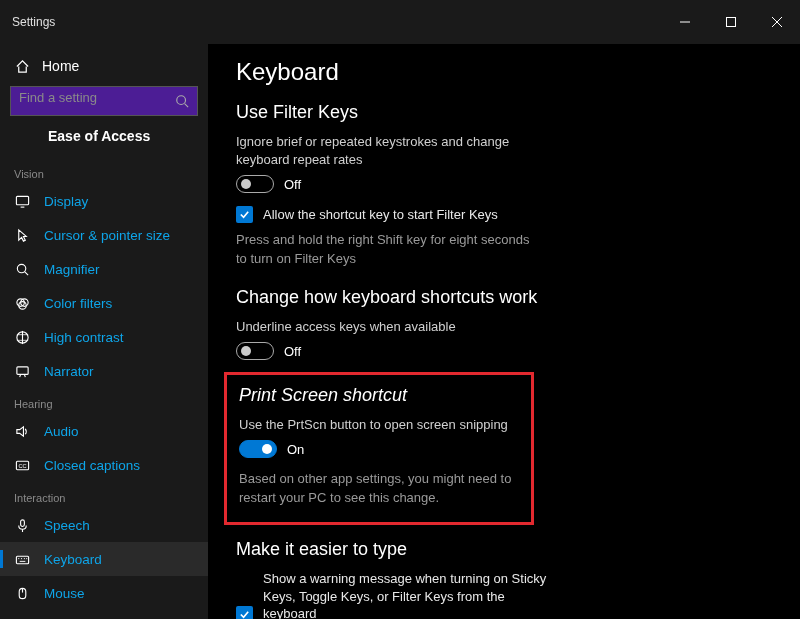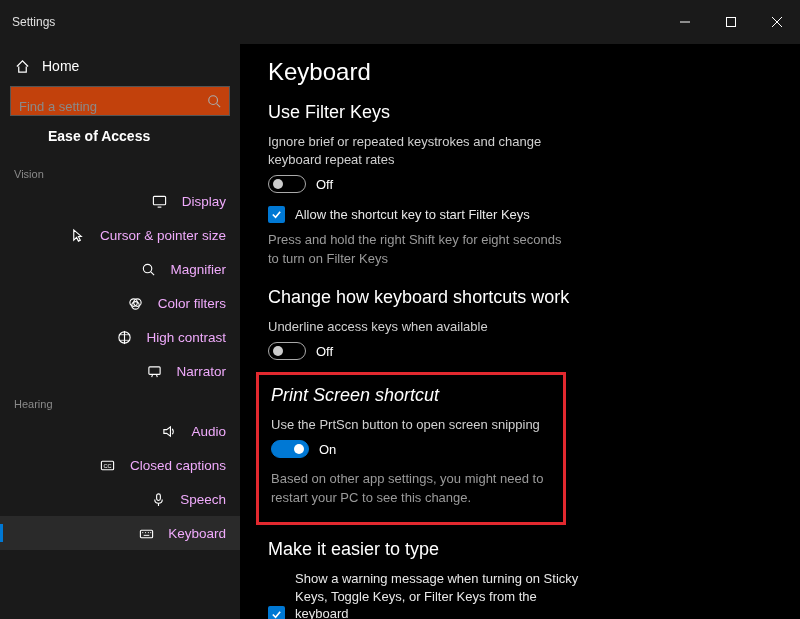--- a/index.html
+++ b/index.html
@@ -18,58 +18,57 @@
   }
   .titlebar-spacer { flex: 1; }
   .win-controls { display: flex; }
   .win-btn {
     width: 46px; height: 30px; display: flex;
     align-items: center; justify-content: center;
     font-size: 12px; color: #fff;
   }
   .main-area { flex: 1; display: flex; overflow: hidden; }
   .sidebar {
-    width: 240px; background: #1a1a1a;
+    width: 208px; background: #1a1a1a;
     display: flex; flex-direction: column;
     padding-top: 6px;
   }
   .home-row {
     display: flex; align-items: center; gap: 12px;
     padding: 8px 14px; font-size: 14px;
   }
   .search-wrap { padding: 4px 10px 8px; }
   .search-box {
     position: relative;
     height: 30px;
-    background: #c2410c;
+    background: #4c1d95;
     border: 1px solid #555;
-    display: flex; align-items: flex-end;
-    padding: 0 28px 1px 8px;
+    display: flex; align-items: center;
+    padding: 0 28px 8px 8px;
   }
   .search-box input {
     background: transparent; border: 0; outline: 0;
     color: #ccc; font-size: 13px; width: 100%;
     font-family: inherit;
   }
   .search-box input::placeholder { color: #8a8a8a; }
   .search-icon { position: absolute; right: 8px; top: 7px; }
   .eoa {
     padding: 4px 14px 14px;
     font-size: 14px; font-weight: 600; color: #fff; margin-left: 34px;
   }
   .side-scroll { overflow: hidden; flex: 1; }
   .group-label {
     padding: 10px 14px 4px;
     font-size: 11px; color: #8a8a8a;
   }
   .nav-item {
     display: flex; align-items: center; gap: 14px;
-    padding: 9px 14px; font-size: 13.5px; color: #f0abfc;
+    padding: 9px 14px; font-size: 13.5px; color: #0ea5e9;
     position: relative;
-    justify-content: flex-end;
   }
   .nav-item.selected {
     background: #2a2a2a;
   }
   .nav-item.selected::before {
     content: ""; position: absolute; left: 0; top: 8px; bottom: 8px;
     width: 3px; background: #0078d4;
   }
   .nav-ico { width: 16px; height: 16px; display: inline-flex; align-items: center; justify-content: center; }
   .content {
@@ -248,20 +247,21 @@
         </div>
         <div class="nav-item">
           <span class="nav-ico">
             <svg width="15" height="15" viewBox="0 0 16 16">
               <rect x="1.5" y="3.5" width="13" height="9" rx="1" fill="none" stroke="#fff" stroke-width="1.2"></rect>
               <text x="8" y="10.5" font-size="6" fill="#fff" text-anchor="middle" font-family="sans-serif">CC</text>
             </svg>
           </span>
           <span>Closed captions</span>
         </div>
+        <div class="group-label">Interaction</div>
         <div class="nav-item">
           <span class="nav-ico">
             <svg width="15" height="15" viewBox="0 0 16 16">
               <rect x="6" y="2" width="4" height="7" rx="2" fill="none" stroke="#fff" stroke-width="1.2"></rect>
               <path d="M4 8 Q4 12 8 12 Q12 12 12 8 M8 12 L8 15" fill="none" stroke="#fff" stroke-width="1.2"></path>
             </svg>
           </span>
           <span>Speech</span>
         </div>
         <div class="nav-item selected">
@@ -270,20 +270,29 @@
               <rect x="1.5" y="4.5" width="13" height="8" rx="1" fill="none" stroke="#fff" stroke-width="1.2"></rect>
               <line x1="5" y1="10" x2="11" y2="10" stroke="#fff" stroke-width="1"></line>
               <circle cx="4" cy="7" r="0.6" fill="#fff"></circle>
               <circle cx="7" cy="7" r="0.6" fill="#fff"></circle>
               <circle cx="10" cy="7" r="0.6" fill="#fff"></circle>
               <circle cx="12.5" cy="7" r="0.6" fill="#fff"></circle>
             </svg>
           </span>
           <span>Keyboard</span>
         </div>
+        <div class="nav-item">
+          <span class="nav-ico">
+            <svg width="15" height="15" viewBox="0 0 16 16">
+              <rect x="4.5" y="2.5" width="7" height="11" rx="3.5" fill="none" stroke="#fff" stroke-width="1.2"></rect>
+              <line x1="8" y1="2.5" x2="8" y2="7" stroke="#fff" stroke-width="1.2"></line>
+            </svg>
+          </span>
+          <span>Mouse</span>
+        </div>
       </div>
   </div>
 
   <div class="content">
     <div class="page-title">Keyboard</div>
 
     <h2 class="sec">Use Filter Keys</h2>
     <p class="desc">Ignore brief or repeated keystrokes and change keyboard repeat rates</p>
     <div class="toggle-row">
       <div class="toggle"></div>

